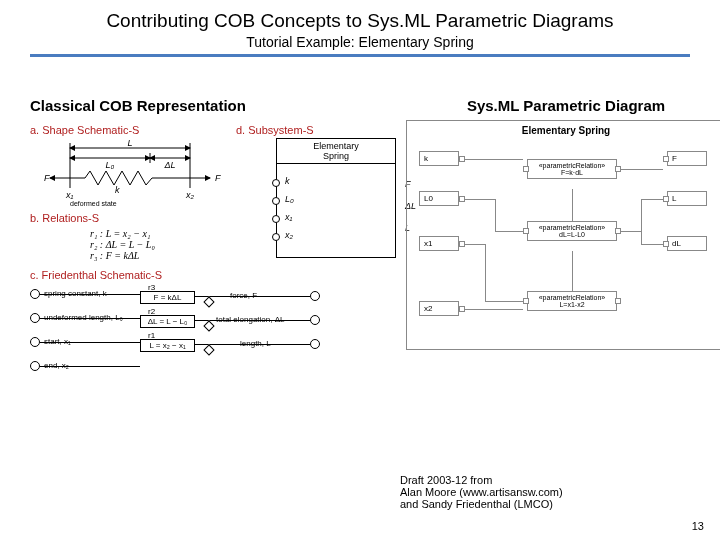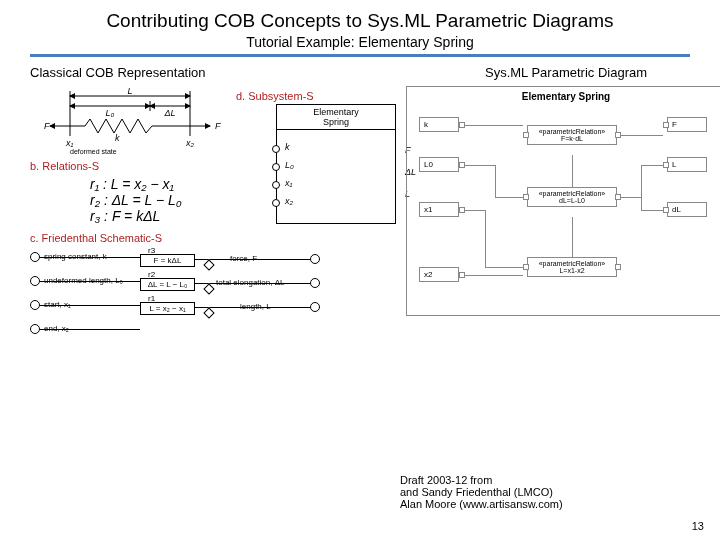--- a/index.html
+++ b/index.html
@@ -3,25 +3,25 @@
 <meta charset="utf-8">
 <style>
   * { box-sizing: border-box; margin: 0; padding: 0; }
   body { width: 720px; height: 540px; font-family: Arial, sans-serif; background: #fff; position: relative; }
   .slide { padding: 10px 30px; }
   .title { font-size: 19px; text-align: center; font-weight: 400; }
   .subtitle { font-size: 14px; text-align: center; margin-top: 2px; }
   .rule { height: 3px; background: #4a7cc0; margin: 4px 0 8px; }
   .cols { display: flex; gap: 10px; }
   .col { flex: 1; }
-  .colhead { font-size: 13px; margin-bottom: 6px; font-weight: 400; }
+  .colhead { font-size: 15px; margin-bottom: 6px; font-weight: 700; margin-top: 32px; }
   .sectlabel { color: #b02020; font-size: 11px; margin: 4px 0 2px; }
   .diagarea { position: relative; }
   .shape-box { width: 200px; height: 70px; position: relative; font-size: 8px; }
-  .relations { font-size: 14px; margin: 4px 0; padding-left: 60px; font-style: italic; }
+  .relations { font-size: 10px; margin: 4px 0; padding-left: 60px; font-style: italic; font-family: Liberation Serif, serif; }
   .constraint-box { width: 300px; height: 100px; position: relative; font-size: 8px; }
   .cnode { position: absolute; width: 10px; height: 10px; border: 1px solid #000; border-radius: 50%; background: #fff; }
   .clabel { position: absolute; font-size: 8px; }
   .cbox { position: absolute; border: 1px solid #000; font-size: 8px; text-align: center; padding: 1px 4px; background: #fff; }
   .cdiamond { position: absolute; width: 8px; height: 8px; border: 1px solid #000; transform: rotate(45deg); background: #fff; }
   .cline { position: absolute; background: #000; }
   .subsys-box { width: 120px; height: 120px; border: 1px solid #000; position: relative; margin-left: 40px; font-size: 9px; padding-top: 2px; text-align: center; }
   .subsys-port { position: absolute; width: 8px; height: 8px; border: 1px solid #000; border-radius: 50%; background: #fff; left: -5px; }
   .subsys-plabel { position: absolute; left: 8px; font-size: 9px; font-style: italic; }
   .subsys-out { position: absolute; font-size: 9px; left: 128px; font-style: italic; }
@@ -42,20 +42,21 @@
   <div class="title">Contributing COB Concepts to Sys.ML Parametric Diagrams</div>
   <div class="subtitle">Tutorial Example: Elementary Spring</div>
   <div class="rule"></div>
 
   <div class="cols">
     <div class="col">
       <div class="colhead">Classical COB Representation</div>
 
       <div class="row">
         <div style="flex:1">
+          <div class="sectlabel">a. Shape Schematic-S</div>
           <div class="diagarea shape-box">
             <svg width="200" height="70">
               <defs>
                   <marker id="ah" markerWidth="6" markerHeight="6" refX="5" refY="3" orient="auto">
                     <path d="M0,0 L6,3 L0,6 Z" fill="#000"></path>
                   </marker>
               <marker id="ahR" markerWidth="6" markerHeight="6" refX="1" refY="3" orient="auto">
                     <path d="M6,0 L0,3 L6,6 Z" fill="#000"></path>
                   </marker>
                 </defs>
@@ -188,16 +189,16 @@
         <div class="sysml-line" style="left:58px;top:188px;width:58px;height:1px"></div>
         <div class="sysml-line" style="left:165px;top:68px;width:1px;height:32px"></div>
         <div class="sysml-line" style="left:165px;top:130px;width:1px;height:40px"></div>
       </div>
     </div>
   </div>
 </div>
 
 <div class="footer">
   <div>Draft 2003-12 from</div>
+  <div>Alan Moore (www.artisansw.com)</div>
   <div>and Sandy Friedenthal (LMCO)</div>
-  <div>Alan Moore (www.artisansw.com)</div>
 </div>
 <div class="pagenum">13</div>
 
 </body></html>

